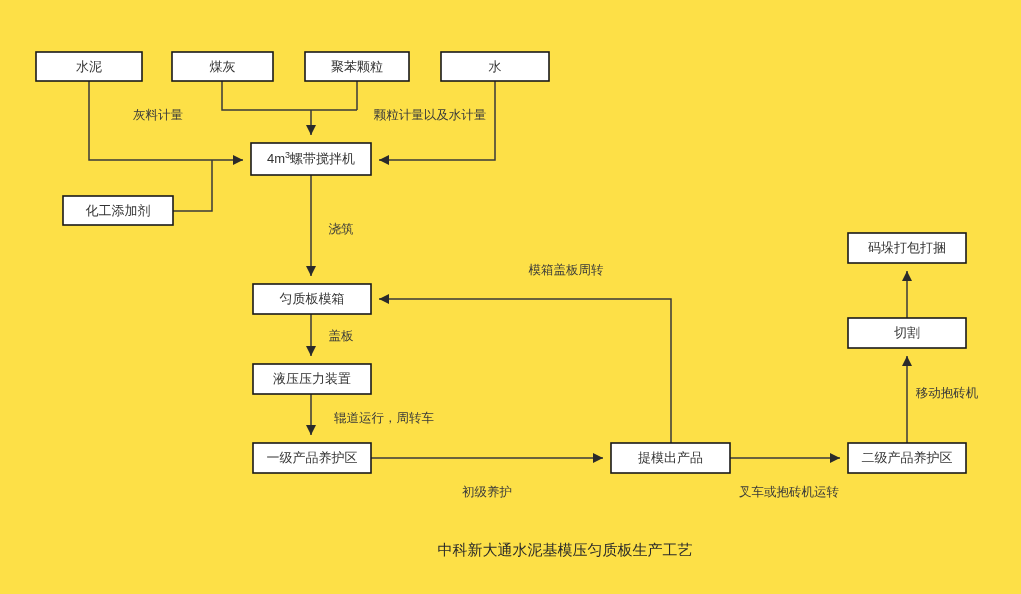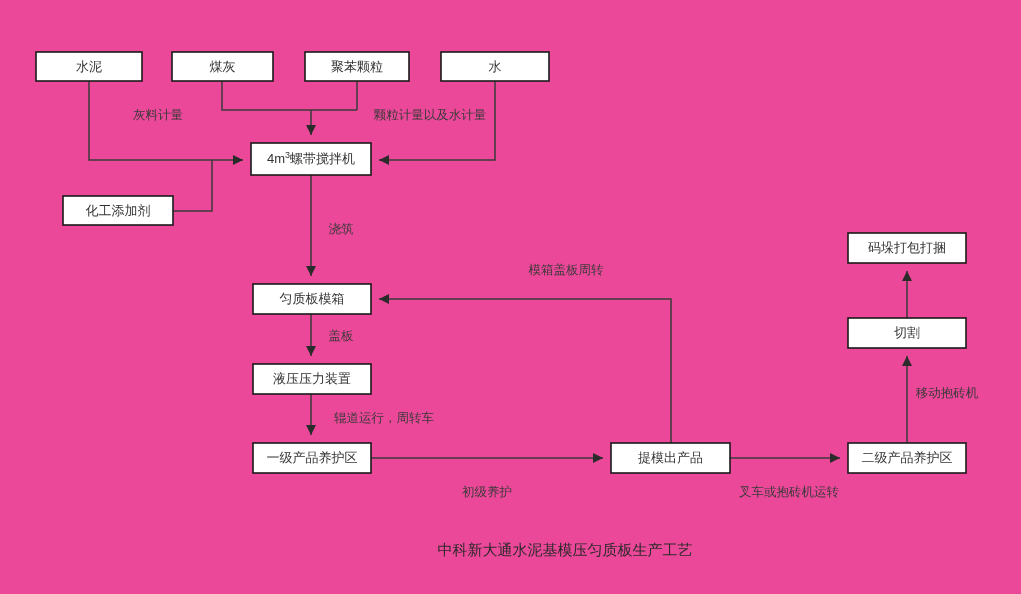--- a/index.html
+++ b/index.html
@@ -12,21 +12,21 @@
     width: 1021px;
     height: 594px;
     font-family: "Liberation Sans", "DejaVu Sans", sans-serif;
     color: #222222;
     overflow: hidden;
   }
   #diagram-root {
     position: relative;
     width: 1021px;
     height: 594px;
-    background: #ec4899;
+    background: #fde047;
   }
   svg#flow-svg {
     position: absolute;
     left: 0;
     top: 0;
     width: 1021px;
     height: 594px;
     display: block;
   }
   .node-rect {

